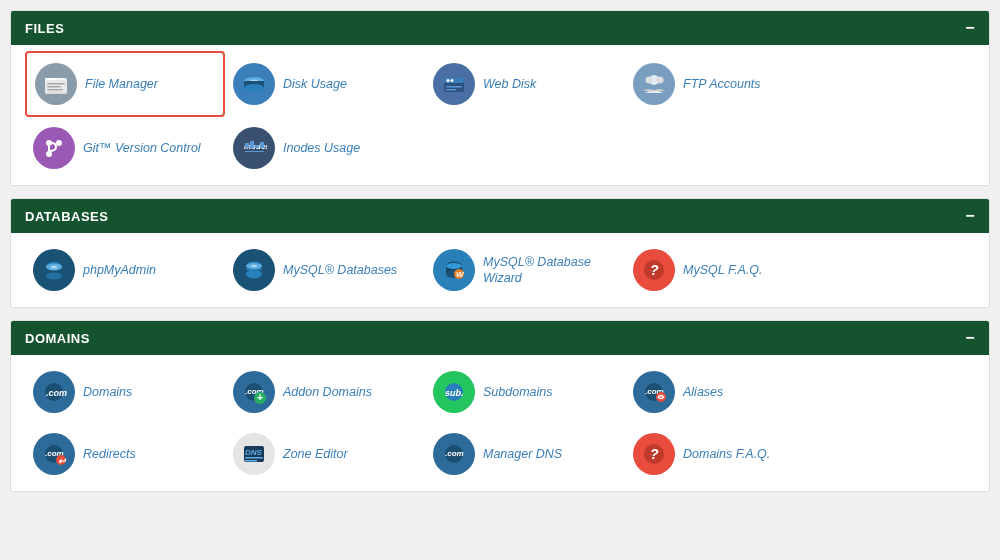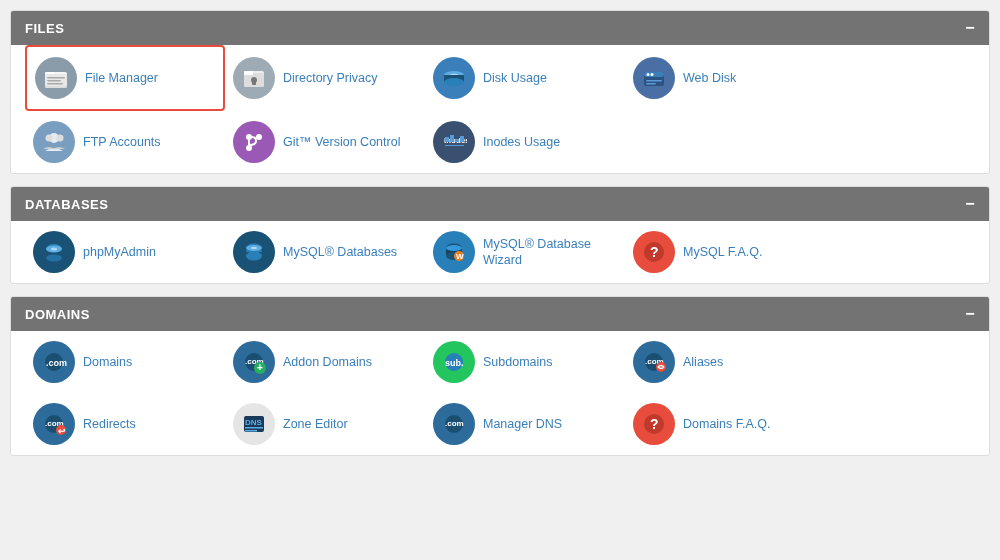--- a/index.html
+++ b/index.html
@@ -15,37 +15,38 @@
       padding: 10px;
     }
     .section {
       background: #fff;
       margin-bottom: 12px;
       border: 1px solid #ddd;
       border-radius: 3px;
       overflow: hidden;
     }
     .section-header {
-      background: #737373;
+      background: #14532d;
       color: #fff;
       padding: 8px 14px;
       font-size: 13px;
       font-weight: bold;
       letter-spacing: 0.5px;
       display: flex;
       justify-content: space-between;
       align-items: center;
     }
     .section-header .collapse-icon {
       color: #fff;
       font-size: 16px;
       cursor: pointer;
     }
     .section-body {
-      padding: 0 14px;
+      padding: 6px 14px;
+      font-style: italic;
     }
     .items-grid {
       display: flex;
       flex-wrap: wrap;
       gap: 0;
     }
     .grid-item {
       display: flex;
       align-items: center;
       width: 200px;
@@ -99,32 +100,20 @@
               <rect x="2" y="7" width="10" height="4" rx="1" fill="#fff"></rect>
               <rect x="2" y="9" width="22" height="12" rx="2" fill="#e8e8e8"></rect>
               <rect x="4" y="12" width="18" height="1.5" rx="1" fill="#aaa"></rect>
               <rect x="4" y="15" width="14" height="1.5" rx="1" fill="#aaa"></rect>
               <rect x="4" y="18" width="16" height="1.5" rx="1" fill="#aaa"></rect>
             </svg>
           </div>
           <span class="item-label">File Manager</span>
         </div>
 
-        <div class="grid-item">
-          <div class="icon-svg" style="background:#9eabb5; border-radius:50%;">
-            <svg width="26" height="26" viewBox="0 0 26 26">
-              <rect x="3" y="6" width="20" height="16" rx="2" fill="#fff" opacity="0.8"></rect>
-              <rect x="3" y="8" width="20" height="14" rx="2" fill="#ddd"></rect>
-              <rect x="3" y="6" width="9" height="4" rx="1" fill="#fff"></rect>
-              <circle cx="13" cy="15" r="3" fill="#777"></circle>
-              <rect x="11" y="16" width="4" height="4" rx="1" fill="#777"></rect>
-            </svg>
-          </div>
-          <span class="item-label">Directory Privacy</span>
-        </div>
 
         <div class="grid-item">
           <div class="icon-svg" style="background:#3a7fba; border-radius:50%;">
             <svg width="26" height="26" viewBox="0 0 26 26">
               <ellipse cx="13" cy="13" rx="10" ry="7" fill="#1a5276"></ellipse>
               <ellipse cx="13" cy="10" rx="10" ry="4" fill="#5dade2"></ellipse>
               <ellipse cx="13" cy="10" rx="4" ry="1.5" fill="#aed6f1"></ellipse>
               <rect x="3" y="10" width="20" height="7" fill="#1a5276"></rect>
               <ellipse cx="13" cy="17" rx="10" ry="4" fill="#2980b9"></ellipse>
             </svg>

